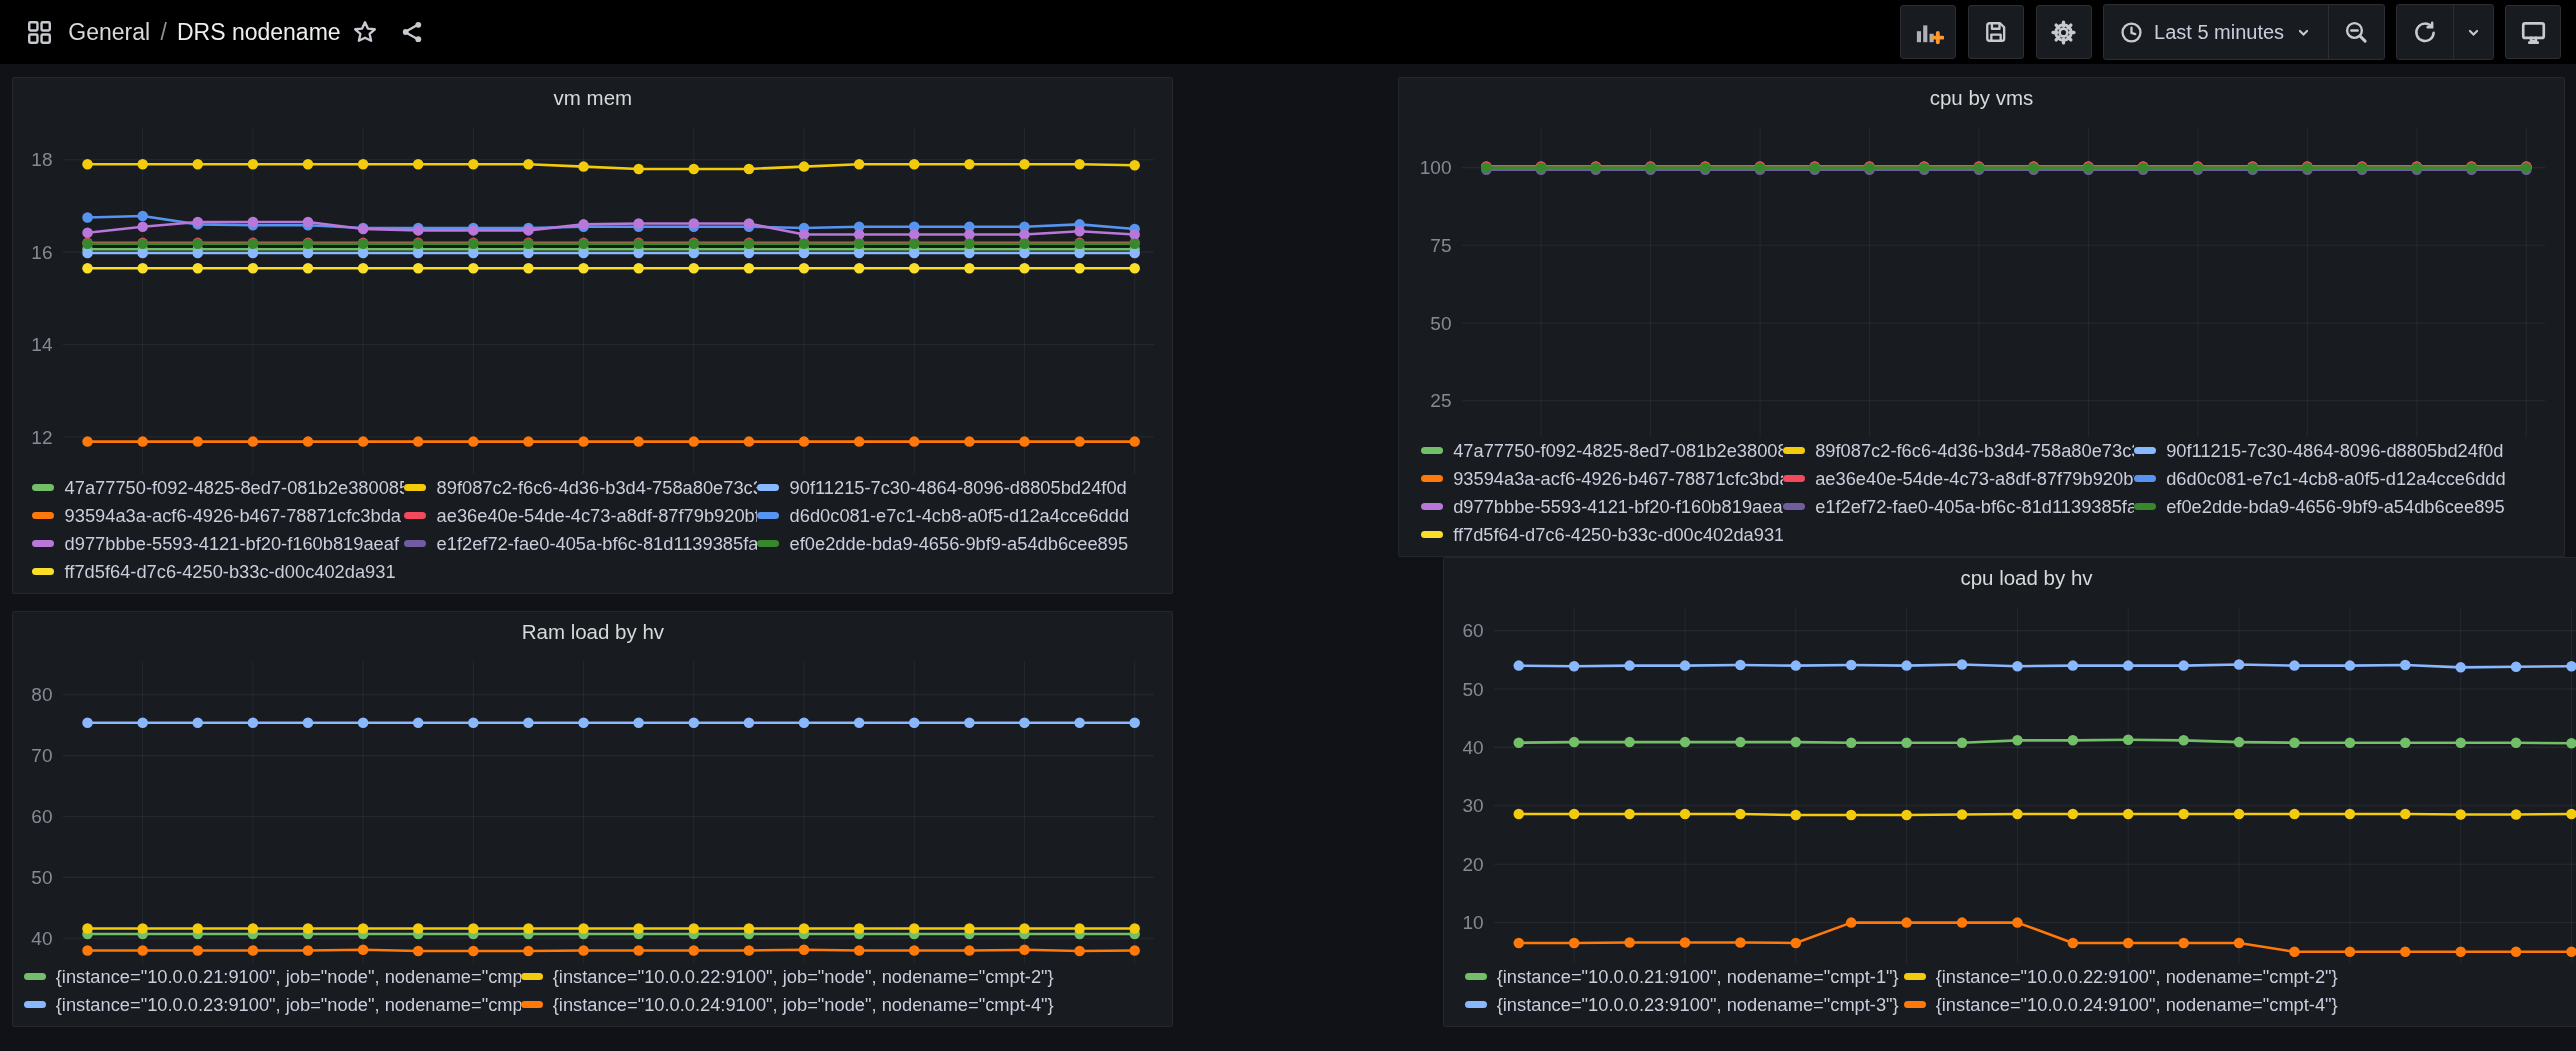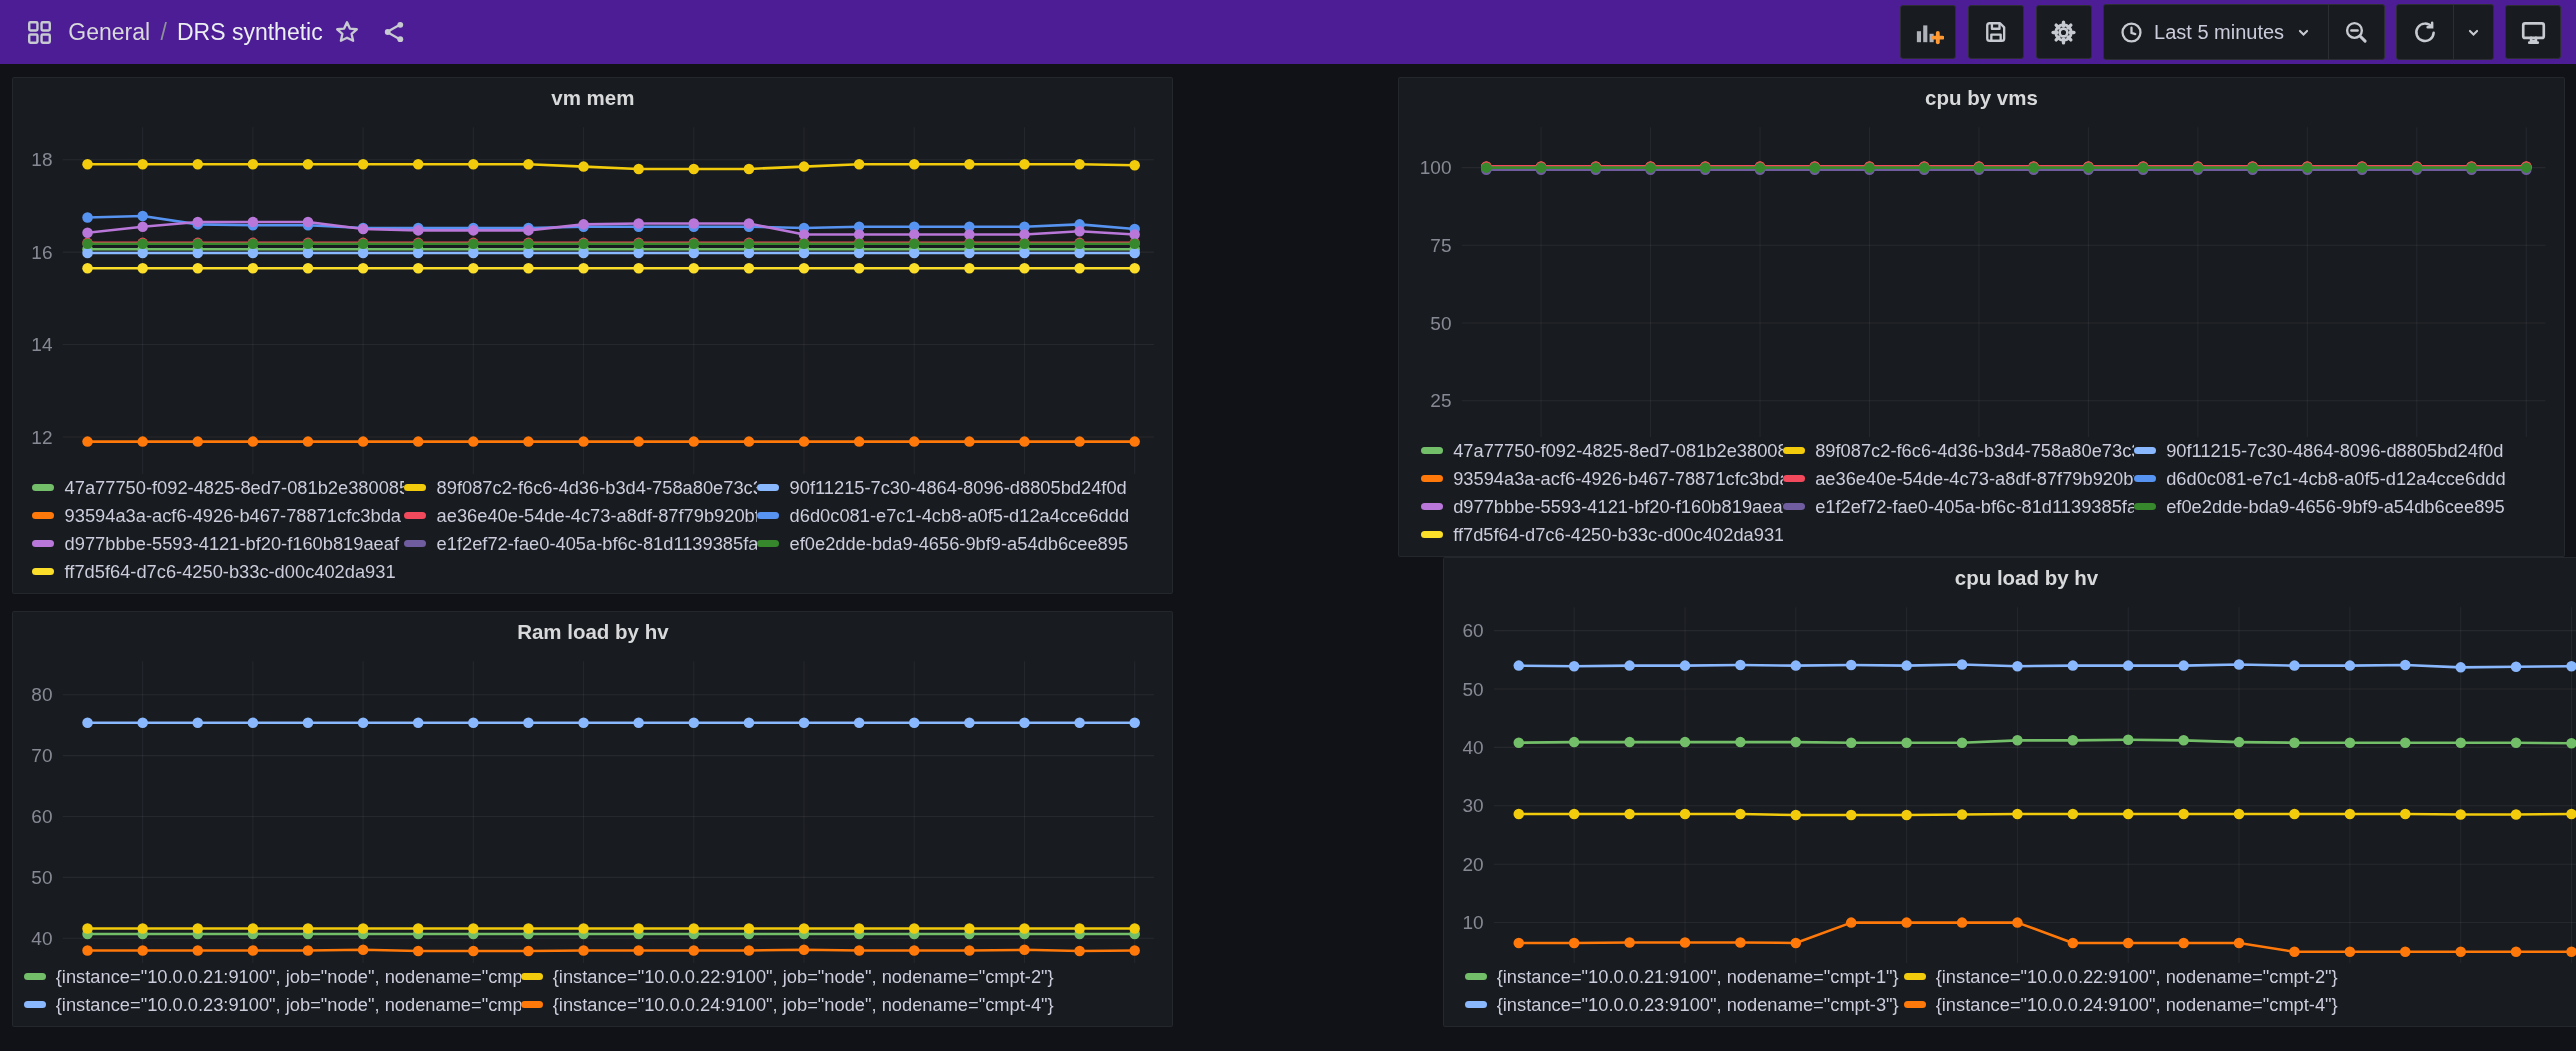--- a/index.html
+++ b/index.html
@@ -1,19 +1,19 @@
 <!DOCTYPE html>
 <html style="font-size:11.7px"><head>
 <meta charset="utf-8">
 <style>
   html,body{margin:0;padding:0;background:#111217;}
   .screen{position:relative;width:2576px;height:1052px;overflow:hidden;
           font-family:"Liberation Sans",sans-serif;background:#111217;}
   
-  .topbar{position:absolute;left:0;top:0;width:2576px;height:64px;background:#4c1d95;
+  .topbar{position:absolute;left:0;top:0;width:2576px;height:64px;background:#000000;
           display:flex;align-items:center;padding:0 14.6px;box-sizing:border-box;}
   .icon-btn{background:none;border:none;display:flex;align-items:center;justify-content:center;
             padding:0 10.2px;height:53px;cursor:pointer;color:#aeb2b8;}
   .breadcrumb{display:flex;align-items:baseline;gap:10.2px;margin-left:4.4px;font-size:23px;}
   .bc-root{color:#d8d9da;font-weight:500;}
   .bc-sep{color:#8e9297;}
   .bc-current{color:#eceff2;font-weight:500;}
   .spacer{flex:1;}
   .tool-btn{background:#181b1f;border:0.7px solid #2c2e33;border-radius:2.9px;height:54px;min-width:56px;
             display:flex;align-items:center;justify-content:center;margin-left:11.7px;cursor:pointer;color:#c7cad1;}
@@ -24,21 +24,21 @@
   .vdiv{width:0.7px;background:#2c2e33;}
   .tp-label{font-size:20px;color:#ccccdc;white-space:nowrap;}
   
   .panel{position:absolute;background:#181b1f;border:0.7px solid rgba(204,204,220,0.07);
          border-radius:2.2px;box-sizing:border-box;display:flex;flex-direction:column;}
   .panel-tl{left:12.4px;top:77px;width:1161px;height:517px;}
   .panel-tr{left:1398px;top:77px;width:1167px;height:480px;}
   .panel-bl{left:12.4px;top:611px;width:1161px;height:416px;}
   .panel-br{left:1398px;top:557px;width:1167px;height:470px;margin-left:45px;}
   .panel-title{height:39px;display:flex;align-items:center;justify-content:center;
-               font-size:20.5px;font-weight:700;color:#d8d9da;cursor:pointer;flex:none;}
+               font-size:20.5px;font-weight:400;color:#d8d9da;cursor:pointer;flex:none;}
   .chart-area{flex:1;overflow:hidden;}
   .tick{font-size:26px;fill:rgba(204,204,220,0.62);font-family:"Liberation Sans",sans-serif;}
   .legend{display:grid;flex:none;padding-bottom:7.3px;}
   .legend-item{display:flex;align-items:center;height:28px;cursor:pointer;white-space:nowrap;overflow:hidden;}
   .swatch{width:22px;height:6.6px;border-radius:3.7px;margin-right:10.2px;flex:none;}
   .legend-label{font-size:18.3px;color:#ccccdc;}
   svg{display:block;}
 </style>
 </head>
 <body>
@@ -52,21 +52,21 @@
           <rect x="3.5" y="3.5" width="6.8" height="6.8" rx="1"></rect>
             <rect x="13.7" y="3.5" width="6.8" height="6.8" rx="1"></rect>
           <rect x="3.5" y="13.7" width="6.8" height="6.8" rx="1"></rect>
             <rect x="13.7" y="13.7" width="6.8" height="6.8" rx="1"></rect>
         </svg>
       </span>
     </button>
     <nav class="breadcrumb">
       <span class="bc-root">General</span>
       <span class="bc-sep">/</span>
-      <span class="bc-current">DRS synthetic</span>
+      <span class="bc-current">DRS nodename</span>
     </nav>
     <button class="icon-btn">
       <span>
         <svg width="28" height="28" viewBox="0 0 24 24" fill="none" stroke="#c7cad1" stroke-width="2" stroke-linejoin="round">
           <path d="M12 3.6l2.47 5.46 5.95 0.6-4.46 4 1.28 5.84L12 16.9l-5.24 2.6 1.28-5.84-4.46-4 5.95-0.6z"></path>
         </svg>
       </span>
     </button>
     <button class="icon-btn">
       <span>

